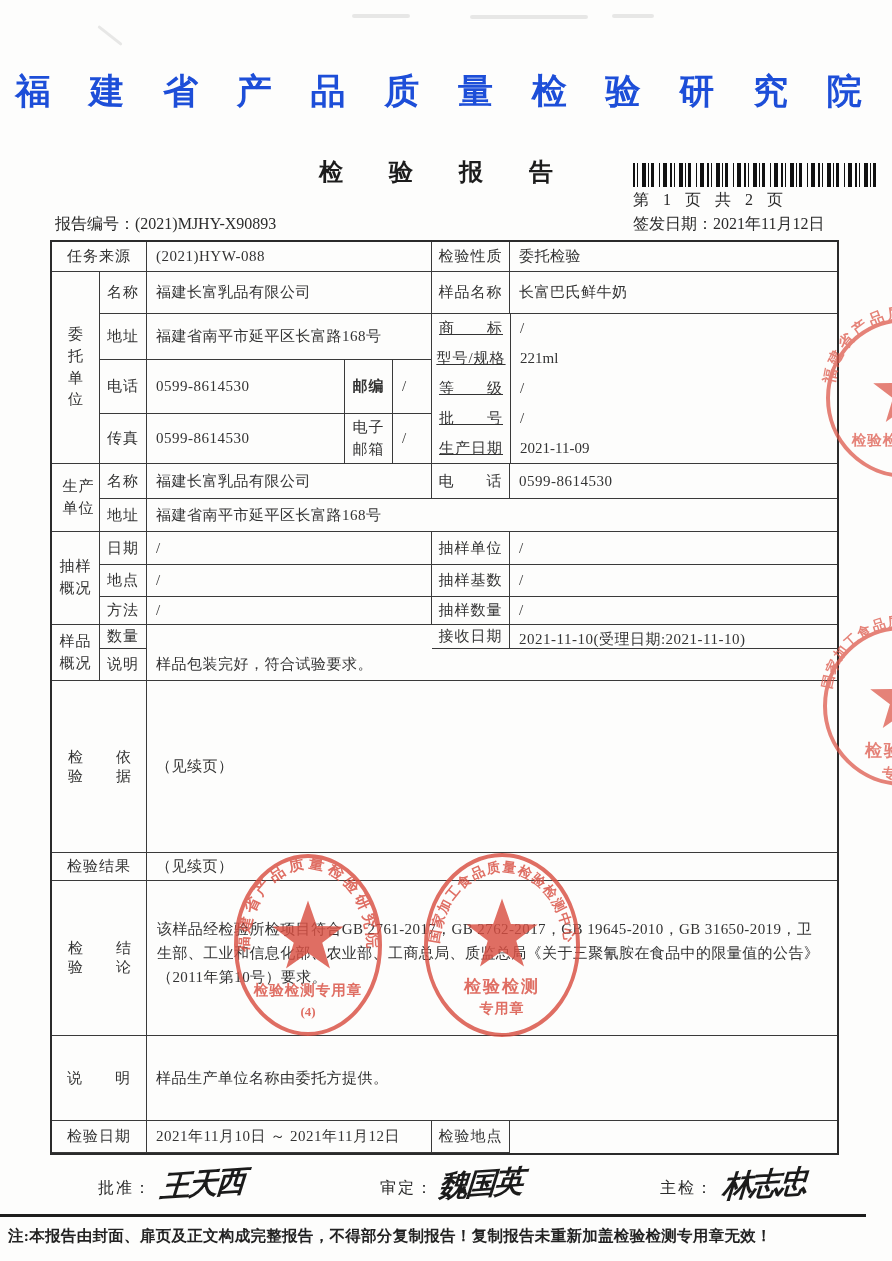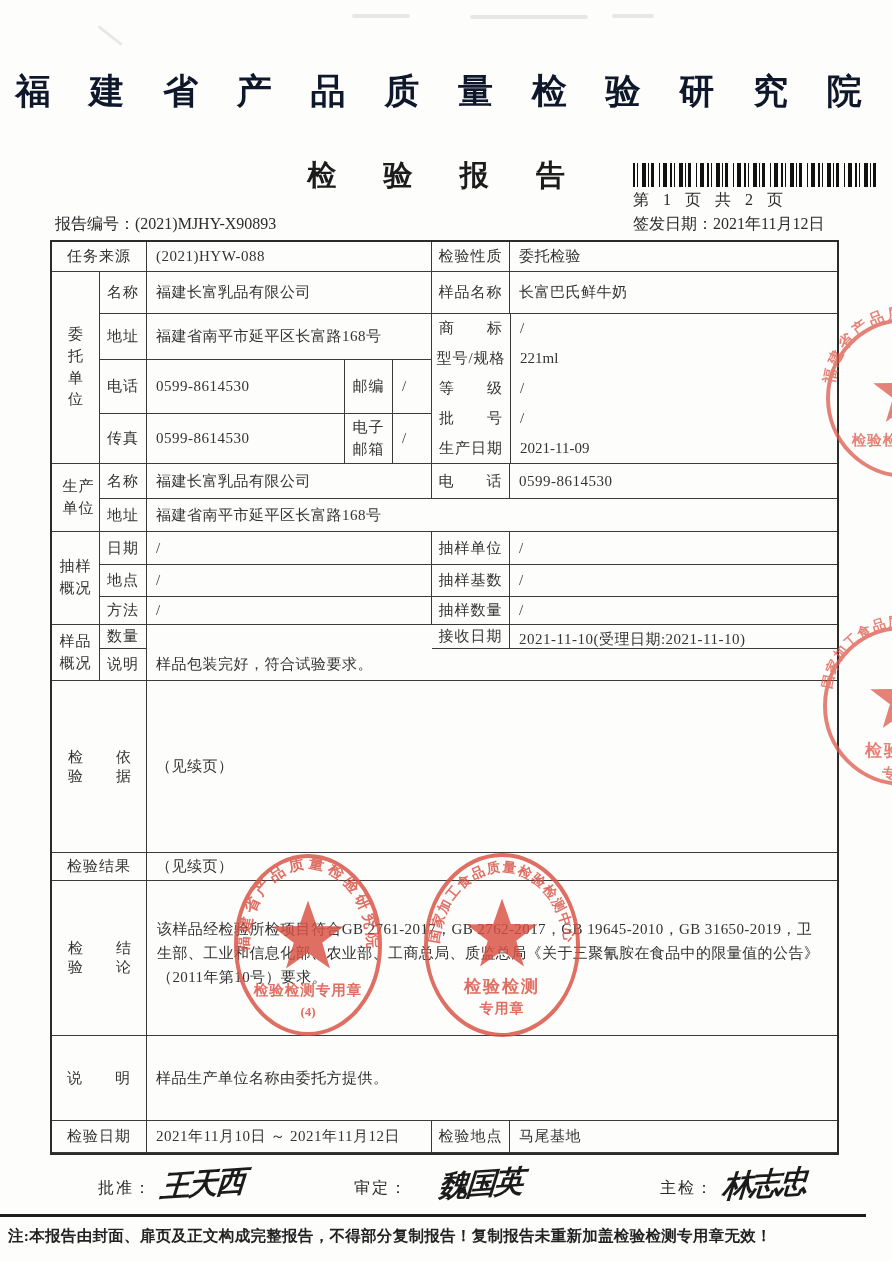--- a/index.html
+++ b/index.html
@@ -4,25 +4,25 @@
 <style>
   html,body{margin:0;padding:0;background:#9a9a9a;}
   .page{
     position:relative;width:892px;height:1261px;margin:0 auto;
     background:#fdfdfc;overflow:hidden;
     font-family:"Liberation Serif","DejaVu Serif",serif;
     color:#2e2e2e;
   }
   
   .org-title{position:absolute;top:68px;left:0;width:100%;text-align:center;
-    font-size:35px;font-weight:bold;letter-spacing:15px;color:#0f172a;}
+    font-size:35px;font-weight:bold;letter-spacing:15px;color:#1d4ed8;}
   .center-title{position:absolute;top:113px;left:0;width:100%;text-align:center;
     font-size:24px;font-weight:bold;letter-spacing:1px;color:#222;}
   .report-title{position:absolute;top:156px;left:0;width:100%;text-align:center;
-    font-size:29px;font-weight:bold;letter-spacing:20px;color:#1c1c1c;}
+    font-size:24px;font-weight:bold;letter-spacing:20px;color:#1c1c1c;}
   .barcode{position:absolute;left:633px;top:163px;width:248px;height:24px;
     background:repeating-linear-gradient(90deg,
       #111 0 2px,transparent 2px 4px,#111 4px 5px,transparent 5px 9px,
       #111 9px 13px,transparent 13px 15px,#111 15px 16px,transparent 16px 18px,
       #111 18px 21px,transparent 21px 26px,#111 26px 27px,transparent 27px 30px,
       #111 30px 34px,transparent 34px 37px);}
   .page-info{position:absolute;left:633px;top:190px;font-size:16px;letter-spacing:5px;color:#2a2a2a;}
   .issue-line{position:absolute;left:633px;top:214px;font-size:16px;color:#2a2a2a;}
   .report-no{position:absolute;left:55px;top:214px;font-size:16px;color:#2a2a2a;}
 
@@ -42,21 +42,21 @@
   .vgroup{flex-direction:column;justify-content:space-around;padding:6px 0;letter-spacing:0;}
   .wrap2{width:2.4em;text-align:center;line-height:1.45;white-space:normal;word-break:break-all;}
   .twoline{flex-direction:row;justify-content:space-around;padding:14px 0;}
   .topval{align-items:flex-start;padding-top:8px;}
   .para{line-height:1.6;padding:8px 10px 0 10px;letter-spacing:0.4px;}
   .noR{border-right:none;}
   
   .prodblock{padding:0;align-items:stretch;flex-direction:column;}
   .prow{flex:1;display:flex;align-items:center;}
   .plab{width:78px;flex:0 0 78px;display:flex;justify-content:center;align-items:center;
-    border-right:1.5px solid #3a3a3a;height:100%;letter-spacing:1px;text-align:center;}
+    border-right:1.5px solid #3a3a3a;height:100%;letter-spacing:1px;text-align:center;text-decoration:underline;}
   .pval{padding-left:9px;}
 
   
   .stamps{position:absolute;left:0;top:0;pointer-events:none;}
 
   
   .sigrow{position:absolute;top:1168px;left:0;width:100%;font-size:16px;color:#2b2b2b;}
   .siglabel{position:absolute;top:10px;letter-spacing:2px;}
   .sig{position:absolute;top:-4px;font-size:30px;font-weight:bold;font-style:italic;
     transform:rotate(-4deg) skewX(-8deg);color:#1b1b1b;letter-spacing:-2px;
@@ -121,21 +121,21 @@
           <div class="pval">/</div>
         </div>
       <div class="prow">
           <div class="plab">生产日期</div>
           <div class="pval">2021-11-09</div>
         </div>
     </div>
 
     <div class="cell lab" style="grid-column:2/3;grid-row:4;">电话</div>
     <div class="cell val" style="grid-column:3/4;grid-row:4;">0599-8614530</div>
-    <div class="cell lab" style="grid-column:4/5;grid-row:4;">邮编</div>
+    <div class="cell lab" style="grid-column:4/5;grid-row:4;font-weight:bold;">邮编</div>
     <div class="cell val" style="grid-column:5/6;grid-row:4;">/</div>
 
     <div class="cell lab" style="grid-column:2/3;grid-row:5;font-family:Liberation Serif, serif;">传真</div>
     <div class="cell val" style="grid-column:3/4;grid-row:5;">0599-8614530</div>
     <div class="cell lab" style="grid-column:4/5;grid-row:5;">
         <span class="wrap2" style="width:2.2em;">电子邮箱</span>
       </div>
     <div class="cell val" style="grid-column:5/6;grid-row:5;">/</div>
 
     <div class="cell lab" style="grid-column:1/2;grid-row:6/8;padding-left:8px;">
@@ -189,21 +189,20 @@
     <div class="cell noR topval" style="grid-column:3/8;grid-row:15;">
       <div class="para" style="padding-top:28px;">该样品经检验所检项目符合GB 2761-2017，GB 2762-2017，GB 19645-2010，GB 31650-2019，卫生部、工业和信息化部、农业部、工商总局、质监总局《关于三聚氰胺在食品中的限量值的公告》（2011年第10号）要求。</div>
     </div>
 
     <div class="cell lab" style="grid-column:1/3;grid-row:16;">说　　明</div>
     <div class="cell val noR" style="grid-column:3/8;grid-row:16;">样品生产单位名称由委托方提供。</div>
 
     <div class="cell lab" style="grid-column:1/3;grid-row:17;">检验日期</div>
     <div class="cell val" style="grid-column:3/6;grid-row:17;">2021年11月10日 ～ 2021年11月12日</div>
     <div class="cell lab" style="grid-column:6/7;grid-row:17;">检验地点</div>
-    <div class="cell val noR" style="grid-column:7/8;grid-row:17;">马尾基地</div>
   </div>
 
   <svg class="stamps" width="892" height="1261" viewBox="0 0 892 1261">
     <defs>
       <path id="arc1" d="M 252,977 A 60 80 0 1 1 364,977" fill="none"></path>
       <path id="arc2" d="M 440,974 A 64 82 0 1 1 564,974" fill="none"></path>
       <path id="arcA" d="M 848,432 A 72 72 0 1 1 964,432" fill="none"></path>
       <path id="arcB" d="M 845,740 A 72 72 0 1 1 961,740" fill="none"></path>
       <polygon id="star" points="0,-30 7.1,-9.7 28.5,-9.3 11.4,3.7 17.6,24.3 0,12 -17.6,24.3 -11.4,3.7 -28.5,-9.3 -7.1,-9.7"></polygon>
     </defs>
@@ -241,21 +240,21 @@
       </text>
       <use href="#star" transform="translate(903,700) scale(1.15)" stroke="none"></use>
       <text x="903" y="756" font-size="17" font-weight="bold" letter-spacing="2" stroke="none" text-anchor="middle">检验检测</text>
       <text x="903" y="778" font-size="14" font-weight="bold" stroke="none" text-anchor="middle">专用章</text>
     </g>
   </svg>
 
   <div class="sigrow">
     <span class="siglabel" style="left:98px;">批准：</span>
     <span class="sig" style="left:160px;">王天西</span>
-    <span class="siglabel" style="left:354px;">审定：</span>
+    <span class="siglabel" style="left:380px;">审定：</span>
     <span class="sig" style="left:438px;">魏国英</span>
     <span class="siglabel" style="left:660px;">主检：</span>
     <span class="sig" style="left:722px;">林志忠</span>
   </div>
 
   <div class="divider"></div>
   <div class="footnote">注:本报告由封面、扉页及正文构成完整报告，不得部分复制报告！复制报告未重新加盖检验检测专用章无效！</div>
 
 </div>
 

